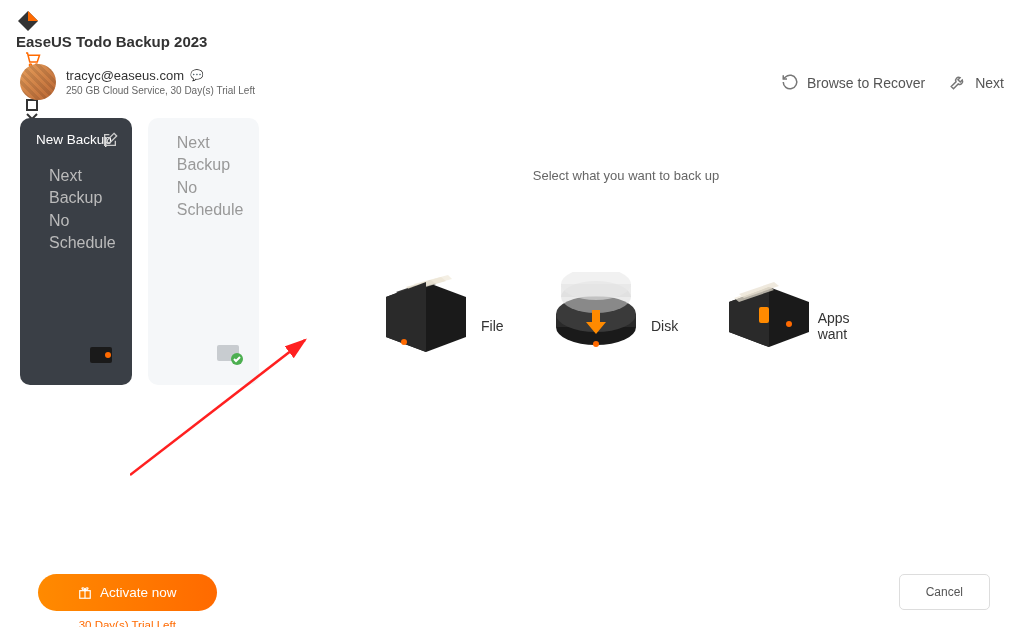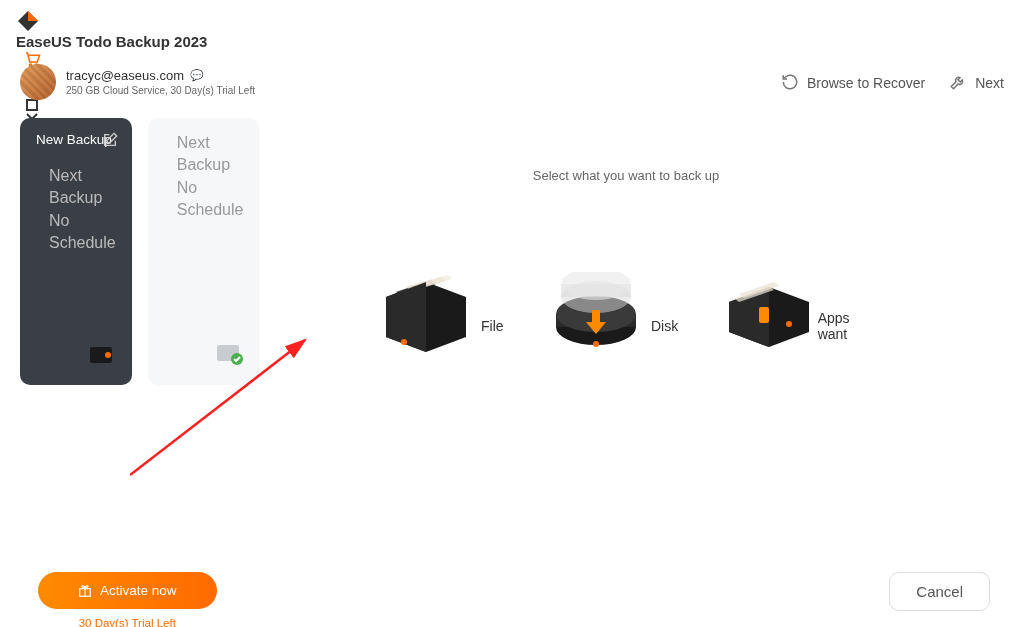--- a/index.html
+++ b/index.html
@@ -40,21 +40,21 @@
     .main-heading { font-size: 13px; color: #666; font-weight: 400; margin-bottom: 84px; }
     .options { display: flex; gap: 0; justify-content: center; width: 100%; }
     .option { display: flex; flex-direction: row; align-items: center; cursor: pointer; flex: 1; max-width: 170px; }
     .option-icon { width: 110px; height: 100px; display: flex; align-items: center; justify-content: center; margin-bottom: 18px; }
     .option-label { font-size: 14px; color: #333; font-weight: 500; }
     
     .footer { position: absolute; bottom: 16px; left: 0; right: 0; display: flex; align-items: flex-start; padding: 0 20px; }
     .activate-btn { background: linear-gradient(90deg, #ff8a00, #ff6a00); color: #fff; border: none; padding: 11px 40px; border-radius: 22px; font-size: 13.5px; cursor: pointer; display: flex; align-items: center; gap: 8px; }
     .trial-text { position: absolute; bottom: -20px; left: 50%; transform: translateX(-50%); font-size: 11.5px; color: #ff6a00; white-space: nowrap; }
     .activate-wrap { position: relative; margin-left: 18px; }
-    .cancel-btn { margin-left: auto; background: #fff; border: 1px solid #ddd; color: #555; padding: 10px 26px; border-radius: 10px; font-size: 15px; cursor: pointer; margin-right: 14px; }
+    .cancel-btn { margin-left: auto; background: #fff; border: 1px solid #ddd; color: #555; padding: 10px 26px; border-radius: 5px; font-size: 12px; cursor: pointer; margin-right: 14px; }
     
     .arrow-annotation { position: absolute; left: 130px; top: 335px; pointer-events: none; }
   </style>
 </head>
 <body>
 
 <div class="titlebar">
   <div class="app-logo">
     <svg width="24" height="24" viewBox="0 0 24 24">
       <polygon points="12,2 22,12 12,22 2,12" fill="#333"></polygon>

